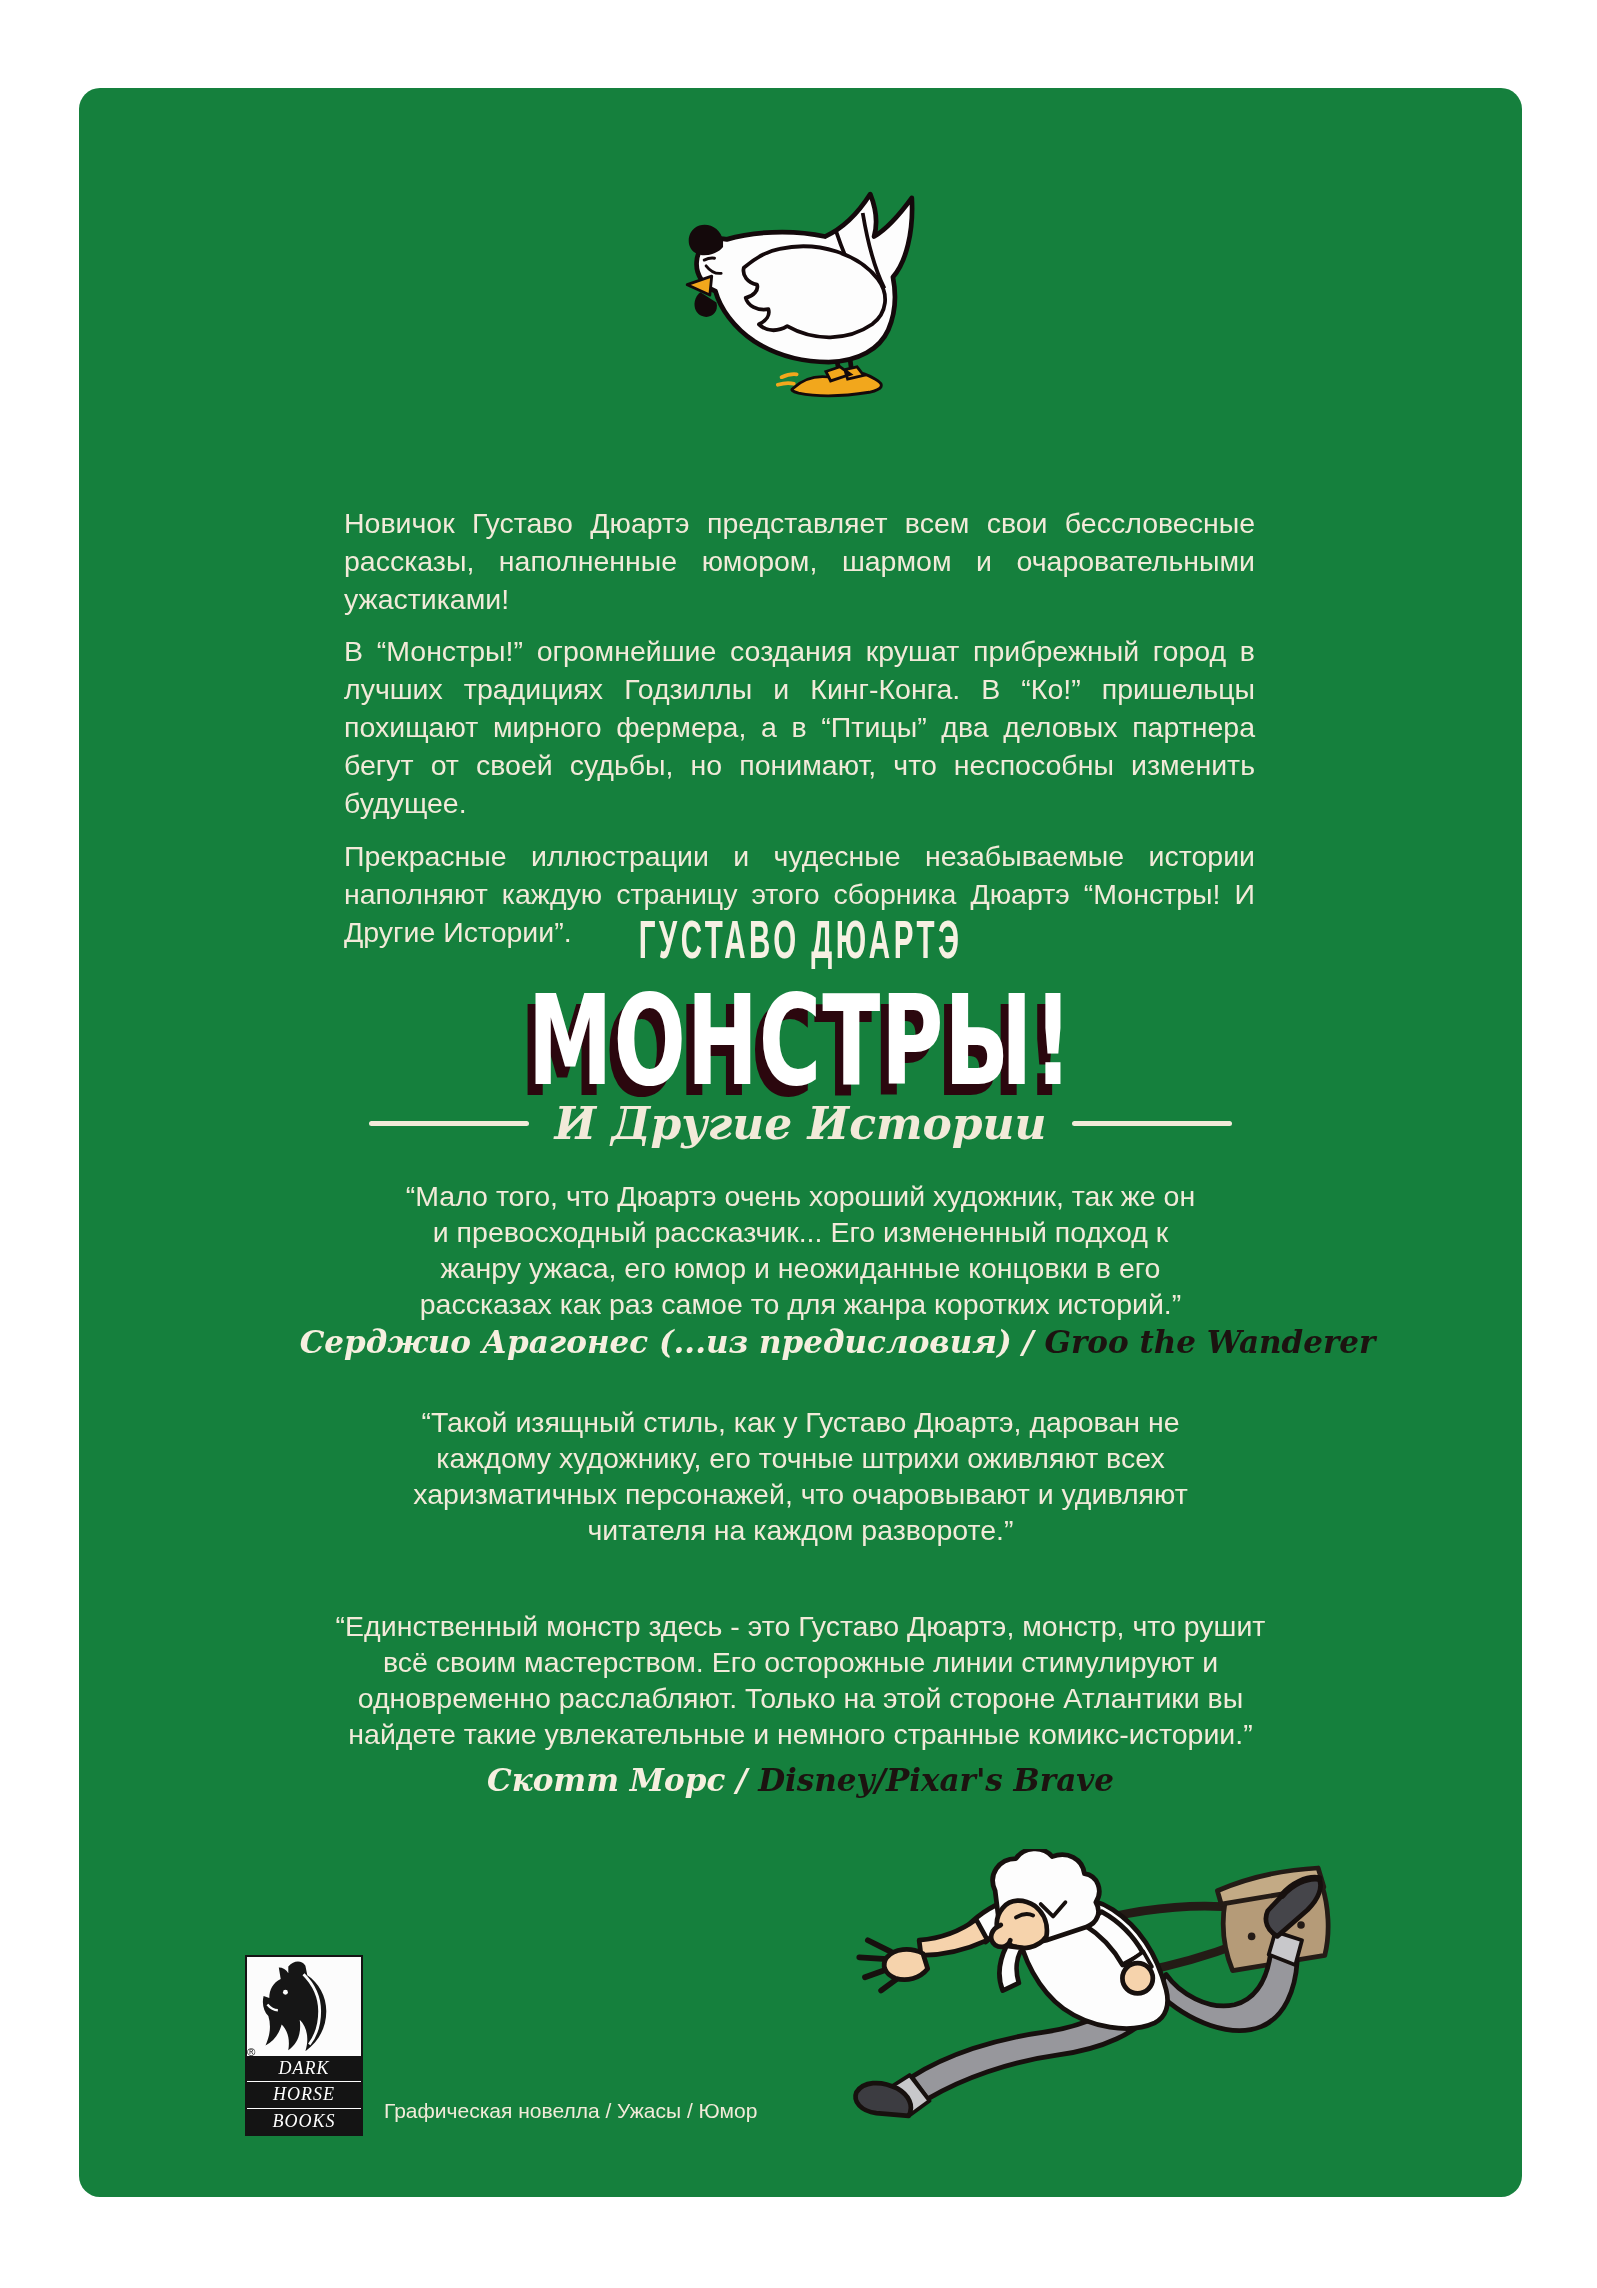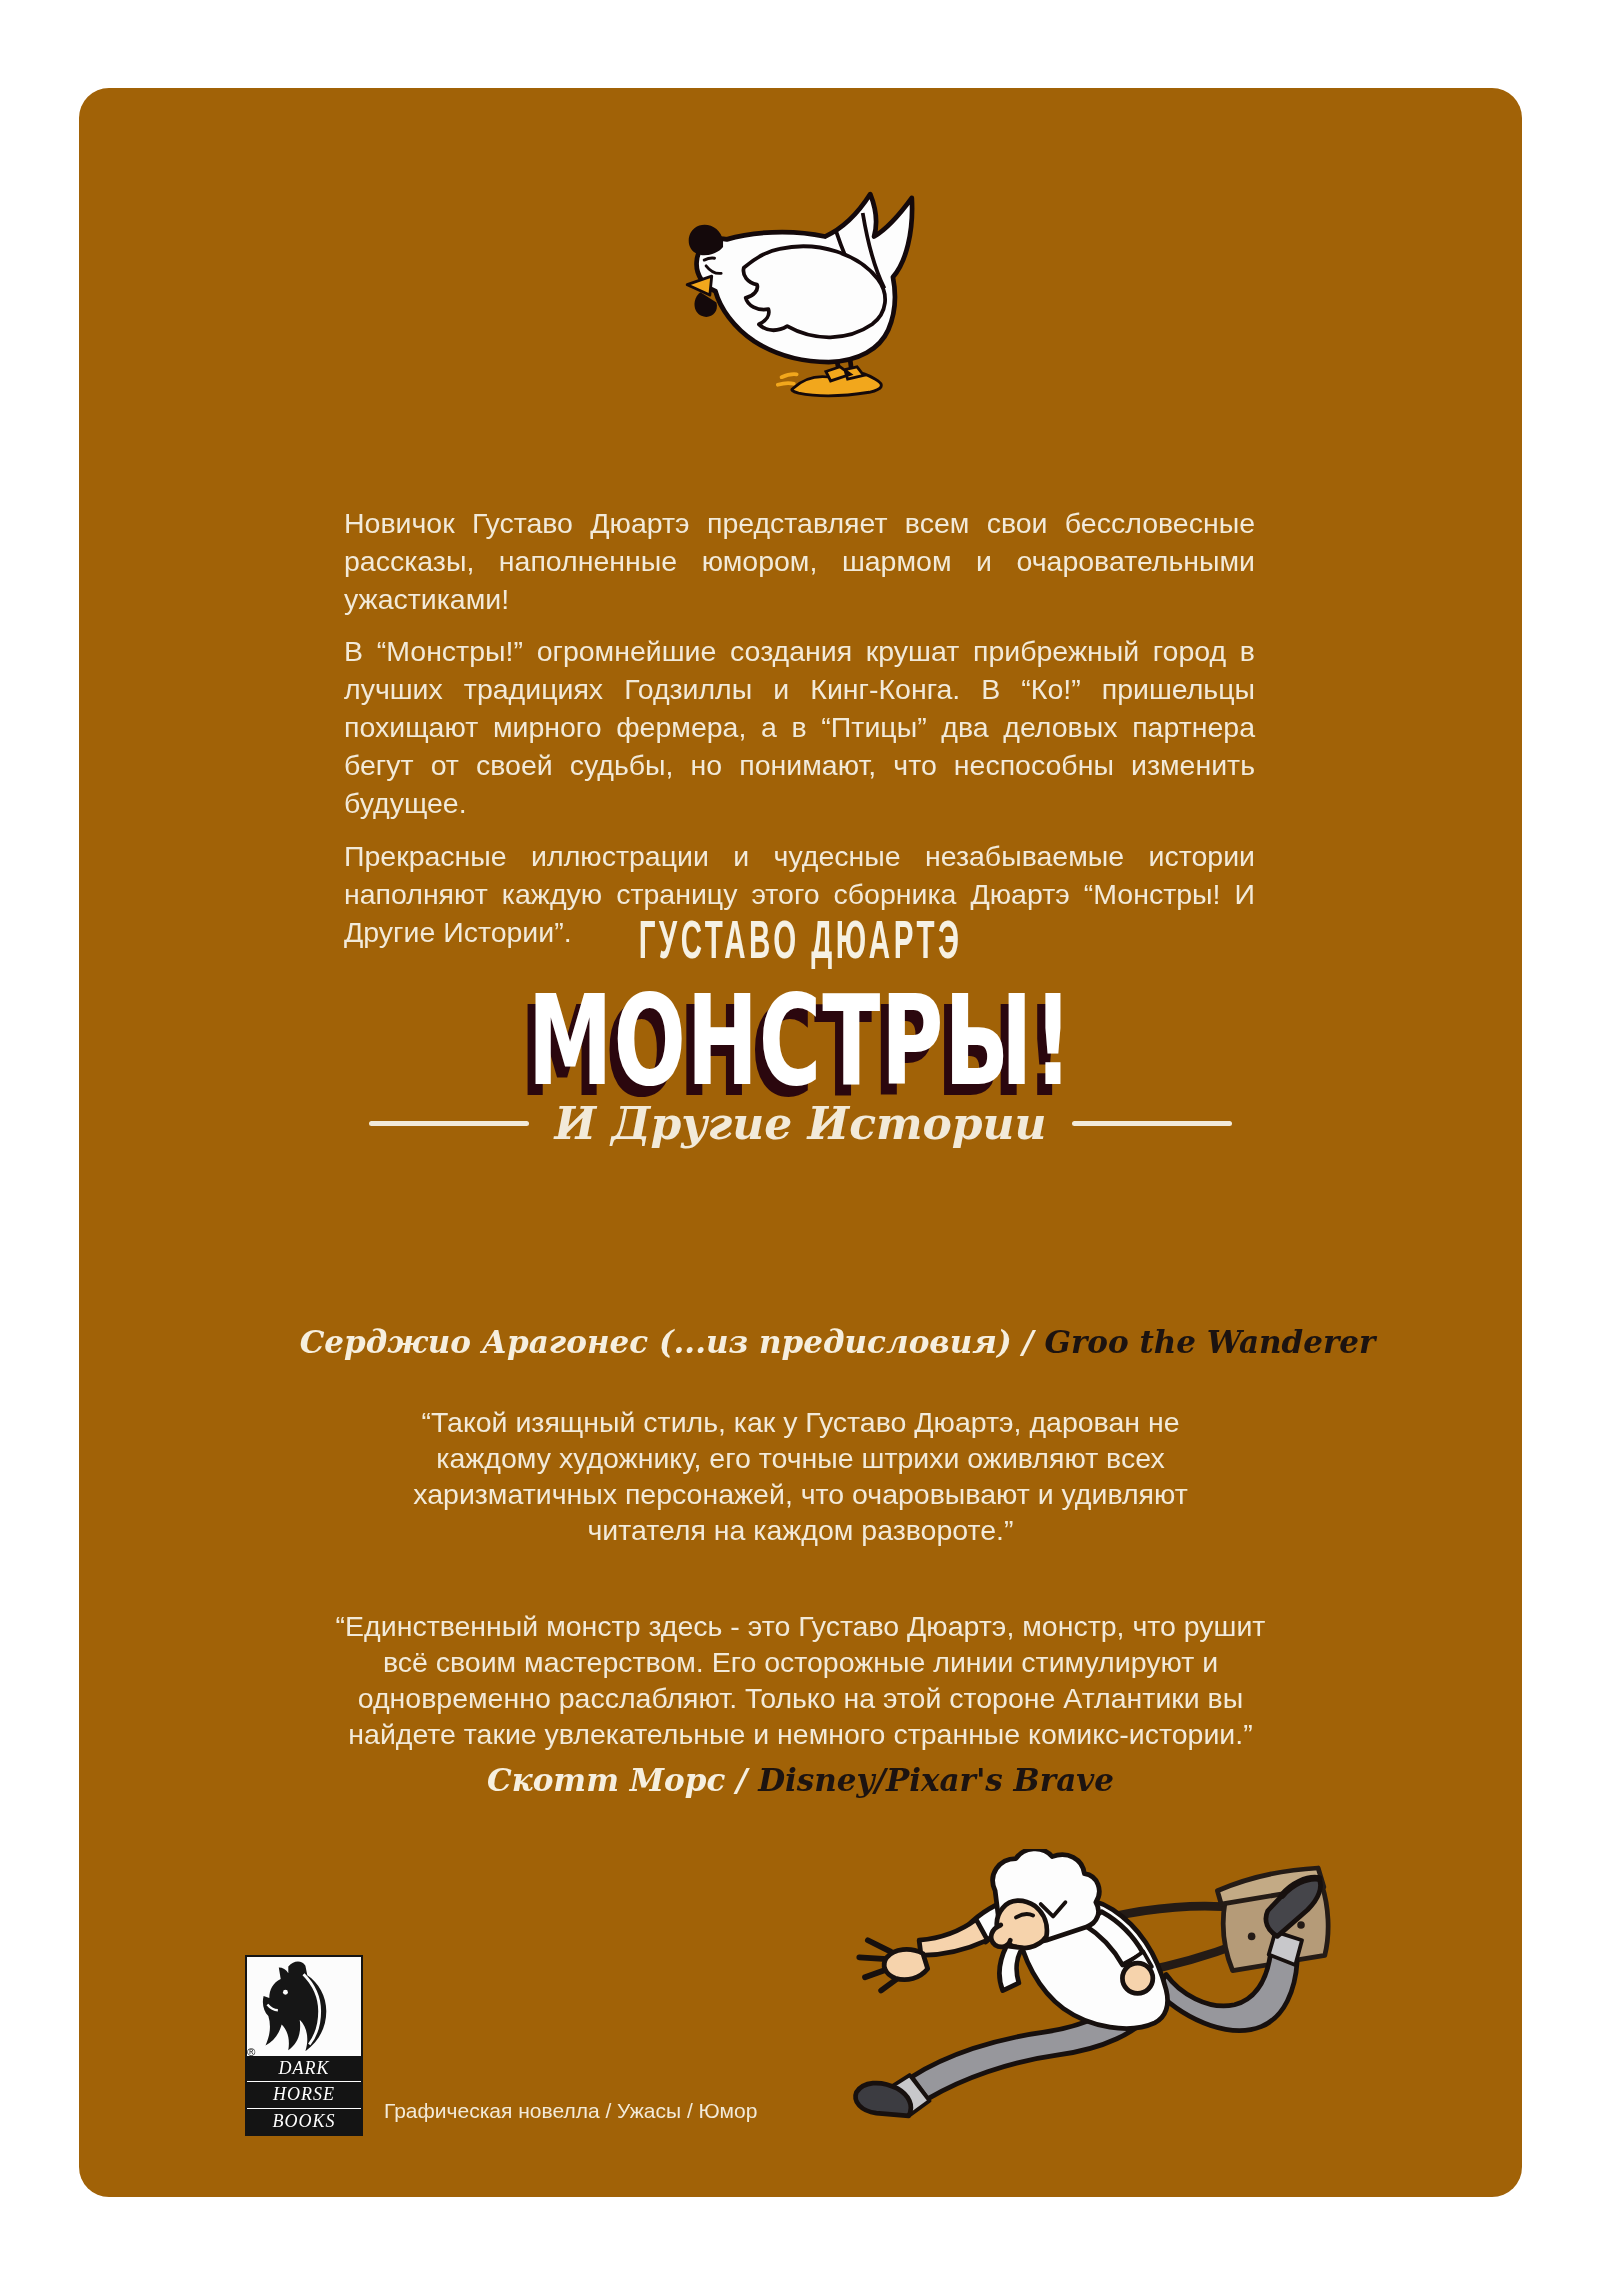--- a/index.html
+++ b/index.html
@@ -2,21 +2,21 @@
 <html style="font-size:15px"><head>
 <meta charset="utf-8">
 <style>
   html,body { margin:0; padding:0; }
   body {
     width:1598px; height:2288px; background:#ffffff; position:relative;
     font-family:"Liberation Sans", sans-serif;
   }
   .card {
     position:absolute; left:79px; top:88px; width:1443px; height:2109px;
-    background:#a16207; border-radius:30px; overflow:hidden;
+    background:#15803d; border-radius:21px; overflow:hidden;
   }
   .chicken { position:absolute; left:561px; top:93px; width:302px; height:230px; }
   .man { position:absolute; left:770px; top:1761px; width:487px; height:285px; }
 
   .intro {
     position:absolute; left:265px; top:416px; width:911px;
     color:#f2ead9; font-size:28.5px; line-height:38px; text-align:justify;
   }
   .intro p { margin:0 0 14.3px 0; }
 
@@ -116,20 +116,21 @@
   </div>
 
   <div class="author-line">ГУСТАВО ДЮАРТЭ</div>
   <div class="big-title">МОНСТРЫ!</div>
   <div class="subtitle-row">
     <span class="subtitle-rule"></span>
     <span class="subtitle-text">И Другие Истории</span>
     <span class="subtitle-rule"></span>
   </div>
 
+  <div class="quote q1">“Мало того, что Дюартэ очень хороший художник, так же он и превосходный рассказчик... Его измененный подход к жанру ужаса, его юмор и неожиданные концовки в его рассказах как раз самое то для жанра коротких историй.”</div>
   <div class="sig s1">
     <span class="name">Серджио Арагонес (...из предисловия) / </span><span class="work">Groo the Wanderer</span>
   </div>
 
   <div class="quote q2">“Такой изящный стиль, как у Густаво Дюартэ, дарован не каждому художнику, его точные штрихи оживляют всех харизматичных персонажей, что очаровывают и удивляют читателя на каждом развороте.”</div>
 
   <div class="quote q3">“Единственный монстр здесь - это Густаво Дюартэ, монстр, что рушит всё своим мастерством. Его осторожные линии стимулируют и одновременно расслабляют. Только на этой стороне Атлантики вы найдете такие увлекательные и немного странные комикс-истории.”</div>
   <div class="sig s3">
     <span class="name">Скотт Морс / </span><span class="work">Disney/Pixar's Brave</span>
   </div>

